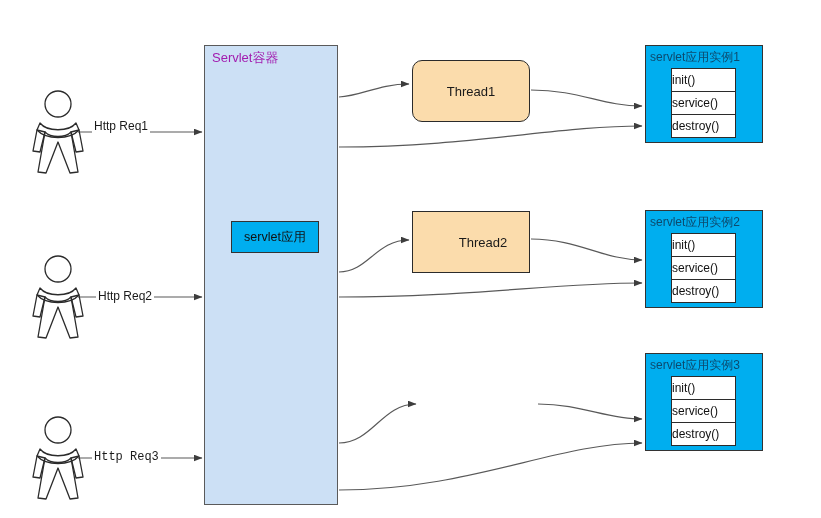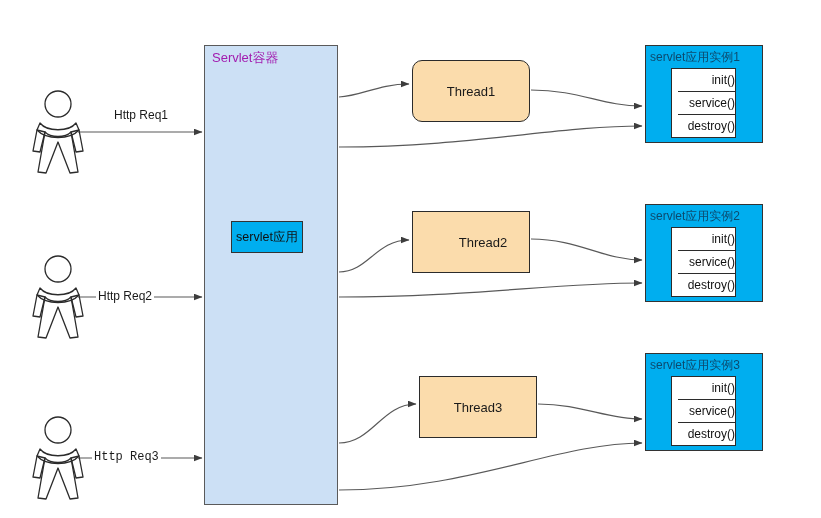--- a/index.html
+++ b/index.html
@@ -15,21 +15,21 @@
     left:204px;top:45px;width:134px;height:460px;
     background:#CCE0F5;border:1px solid #5A5A5A;
   }
   .container-title{
     position:absolute;left:212px;top:49px;
     font-size:13px;color:#a21caf;white-space:nowrap;
   }
 
   
   .servlet-app{
-    left:231px;top:221px;width:72px;height:32px;
+    left:231px;top:221px;width:88px;height:32px;
     background:#00AEEF;border:1px solid #333333;
     display:flex;align-items:center;justify-content:center;
     font-size:12.5px;color:#111111;
   }
 
   
   .thread{
     width:118px;height:62px;
     background:#FBDCAC;border:1px solid #2b2b2b;
     display:flex;align-items:center;justify-content:center;
@@ -38,34 +38,34 @@
   .t1{left:412px;top:60px;border-radius:10px;}
   .t2{left:412px;top:211px;padding-left:24px;}
   .t3{left:419px;top:376px;}
 
   
   .inst{
     width:118px;height:98px;
     background:#00AEEF;border:1px solid #333333;
   }
   .i1{left:645px;top:45px;}
-  .i2{left:645px;top:204px;}
+  .i2{left:645px;top:210px;}
   .i3{left:645px;top:353px;}
   .inst-title{
     position:absolute;left:4px;top:3px;
     font-size:12px;color:#0c4a6e;white-space:nowrap;
   }
   .methods{
     position:absolute;left:25px;top:22px;width:63px;
     border:1px solid #2b2b2b;background:#ffffff;
   }
   .m{
-    height:22px;line-height:22px;text-align:right;
+    height:22px;line-height:22px;text-align:left;
     font-size:12px;color:#111111;background:#ffffff;
-    border-bottom:1px solid #2b2b2b;white-space:nowrap;margin-left:6px;
+    border-bottom:1px solid #2b2b2b;white-space:nowrap;
   }
   .m:last-child{border-bottom:none;}
   .req-label{
     position:absolute;font-size:12px;color:#1a1a1a;
     background:#ffffff;padding:0 2px;white-space:nowrap;
   }
 </style>
 </head>
 <body>
 
@@ -126,27 +126,26 @@
                  C65,464 51,464 45,458 Z"></path>
       </g>
     </g>
   </svg>
 
   <div class="node container-box"></div>
   <div class="container-title">Servlet容器</div>
 
   <div class="node servlet-app">servlet应用</div>
 
-  <div class="req-label" style="left:92px;top:108px;margin-left:20px;">Http Req1</div>
+  <div class="req-label" style="left:92px;top:119px;">Http Req1</div>
   <div class="req-label" style="left:96px;top:289px;">Http Req2</div>
   <div class="req-label" style="left:92px;top:450px;font-family:Liberation Mono, monospace;">Http Req3</div>
 
   <div class="node thread t1">Thread1</div>
   <div class="node thread t2">Thread2</div>
-  <div class="node thread t3">Thread3</div>
 
   <div class="node inst i1">
     <div class="inst-title">servlet应用实例1</div>
     <div class="methods">
       <div class="m">init()</div>
       <div class="m">service()</div>
       <div class="m">destroy()</div>
     </div>
   </div>
 

